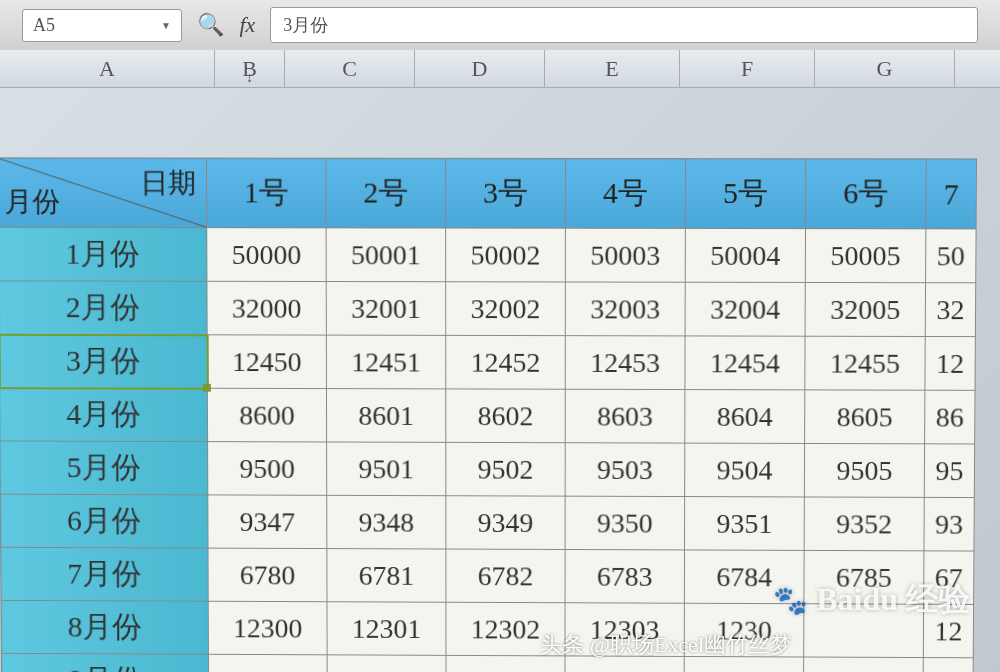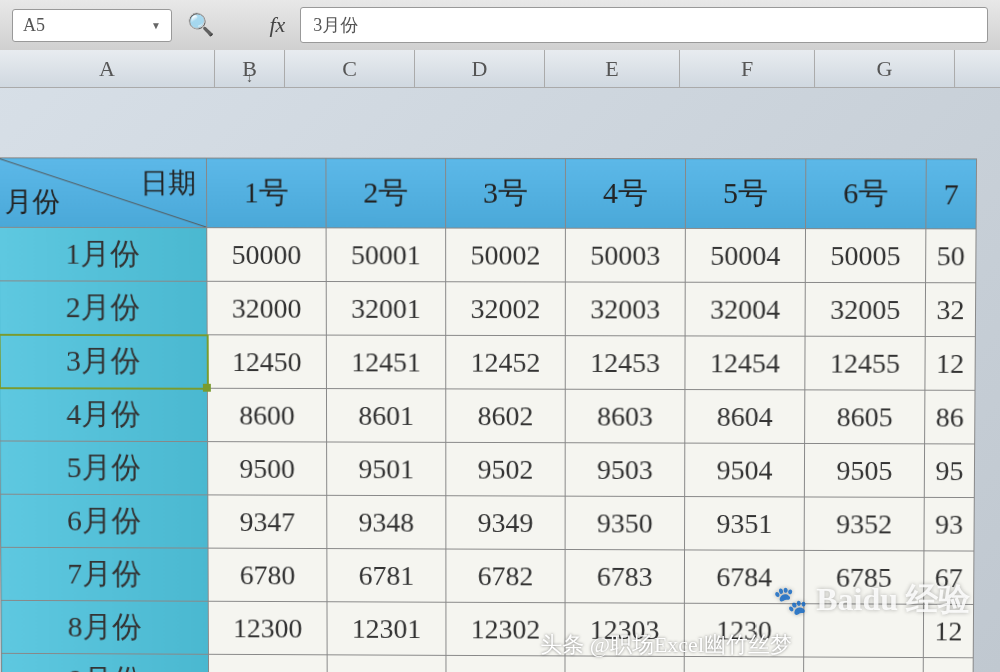--- a/index.html
+++ b/index.html
@@ -11,21 +11,21 @@
       font-family: 'SimSun', 'Microsoft YaHei', serif;
       background: linear-gradient(135deg, #d8e0e8 0%, #c0c8d0 100%);
       overflow: hidden;
       width: 1000px;
       height: 672px;
       position: relative;
     }
     .toolbar {
       display: flex;
       align-items: center;
-      padding: 8px 12px;
+      padding: 8px 22px;
       gap: 15px;
       background: linear-gradient(180deg, #e8e8e8 0%, #d0d0d0 100%);
       height: 50px;
     }
     .name-box {
       background: #fff;
       border: 1px solid #999;
       border-radius: 3px;
       padding: 5px 10px;
       width: 160px;
@@ -41,21 +41,20 @@
     }
     .zoom-icon {
       font-size: 22px;
       color: #444;
     }
     .fx-icon {
       font-style: italic;
       font-size: 22px;
       color: #444;
       font-family: serif;
-      margin-left: 40px;
     }
     .formula-bar {
       background: #fff;
       border: 1px solid #999;
       border-radius: 3px;
       padding: 5px 12px;
       flex: 1;
       font-size: 18px;
       color: #555;
     }

